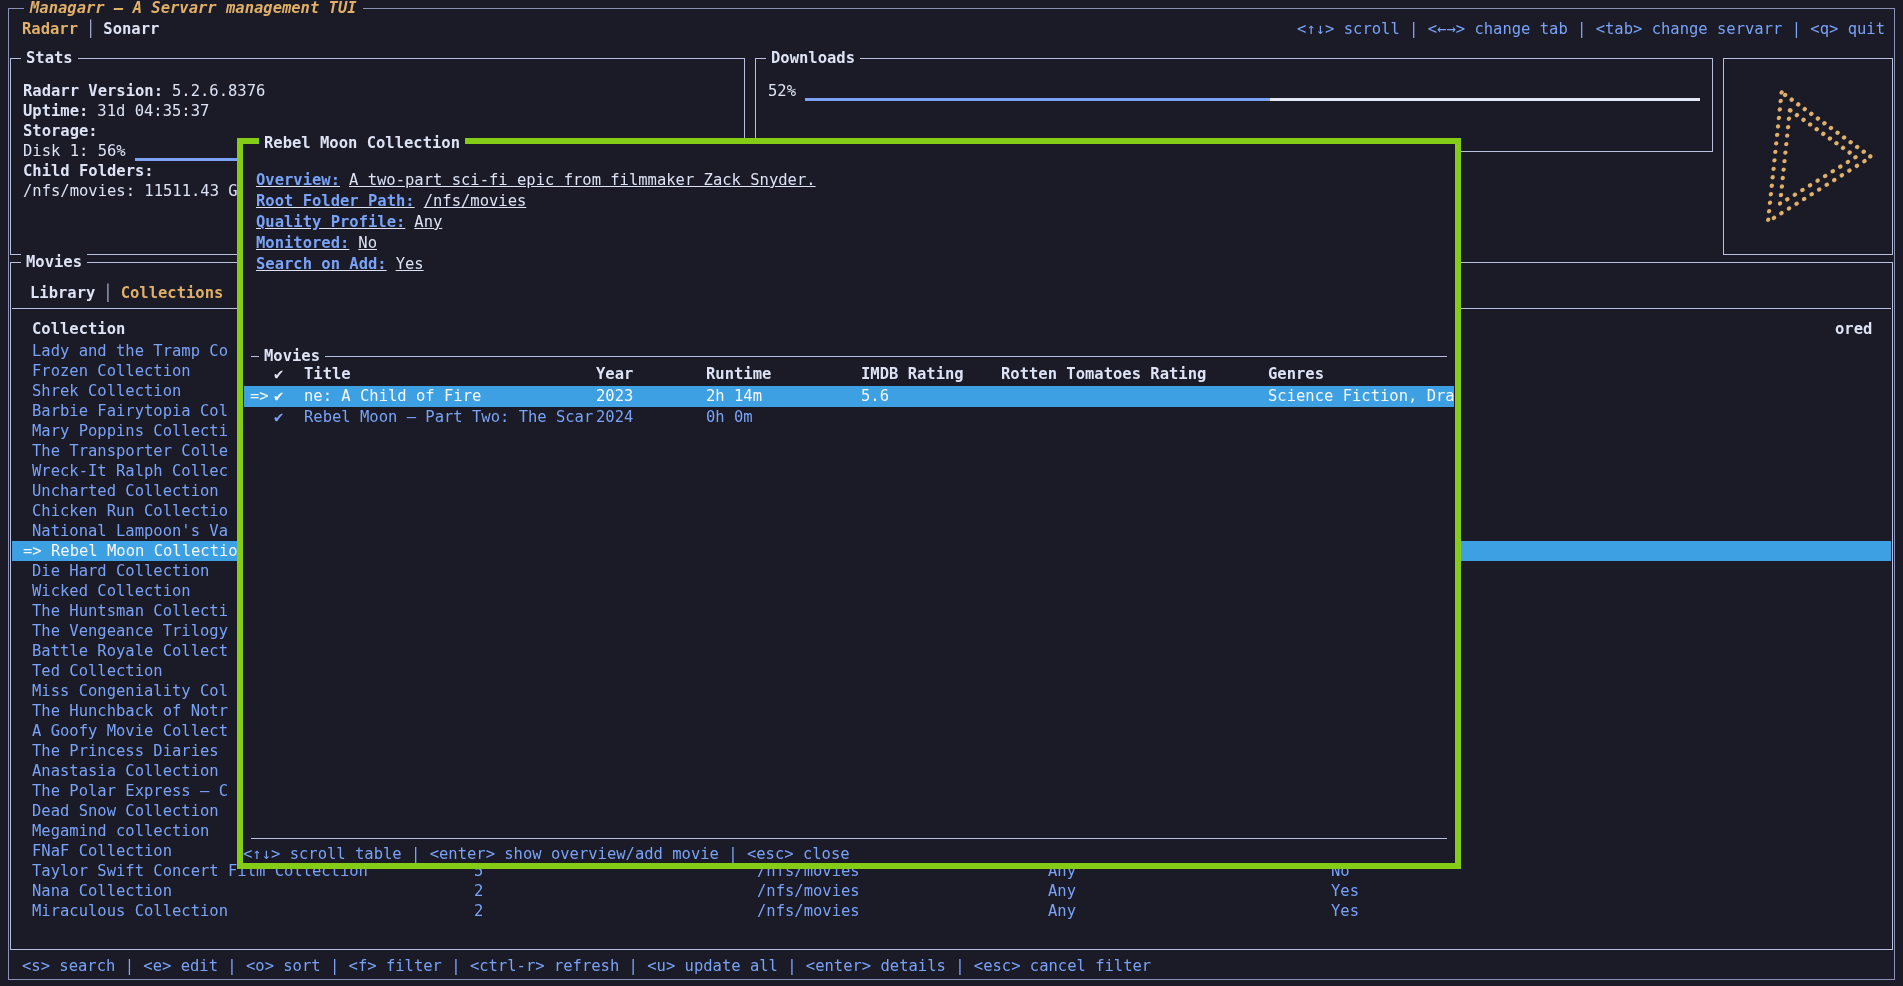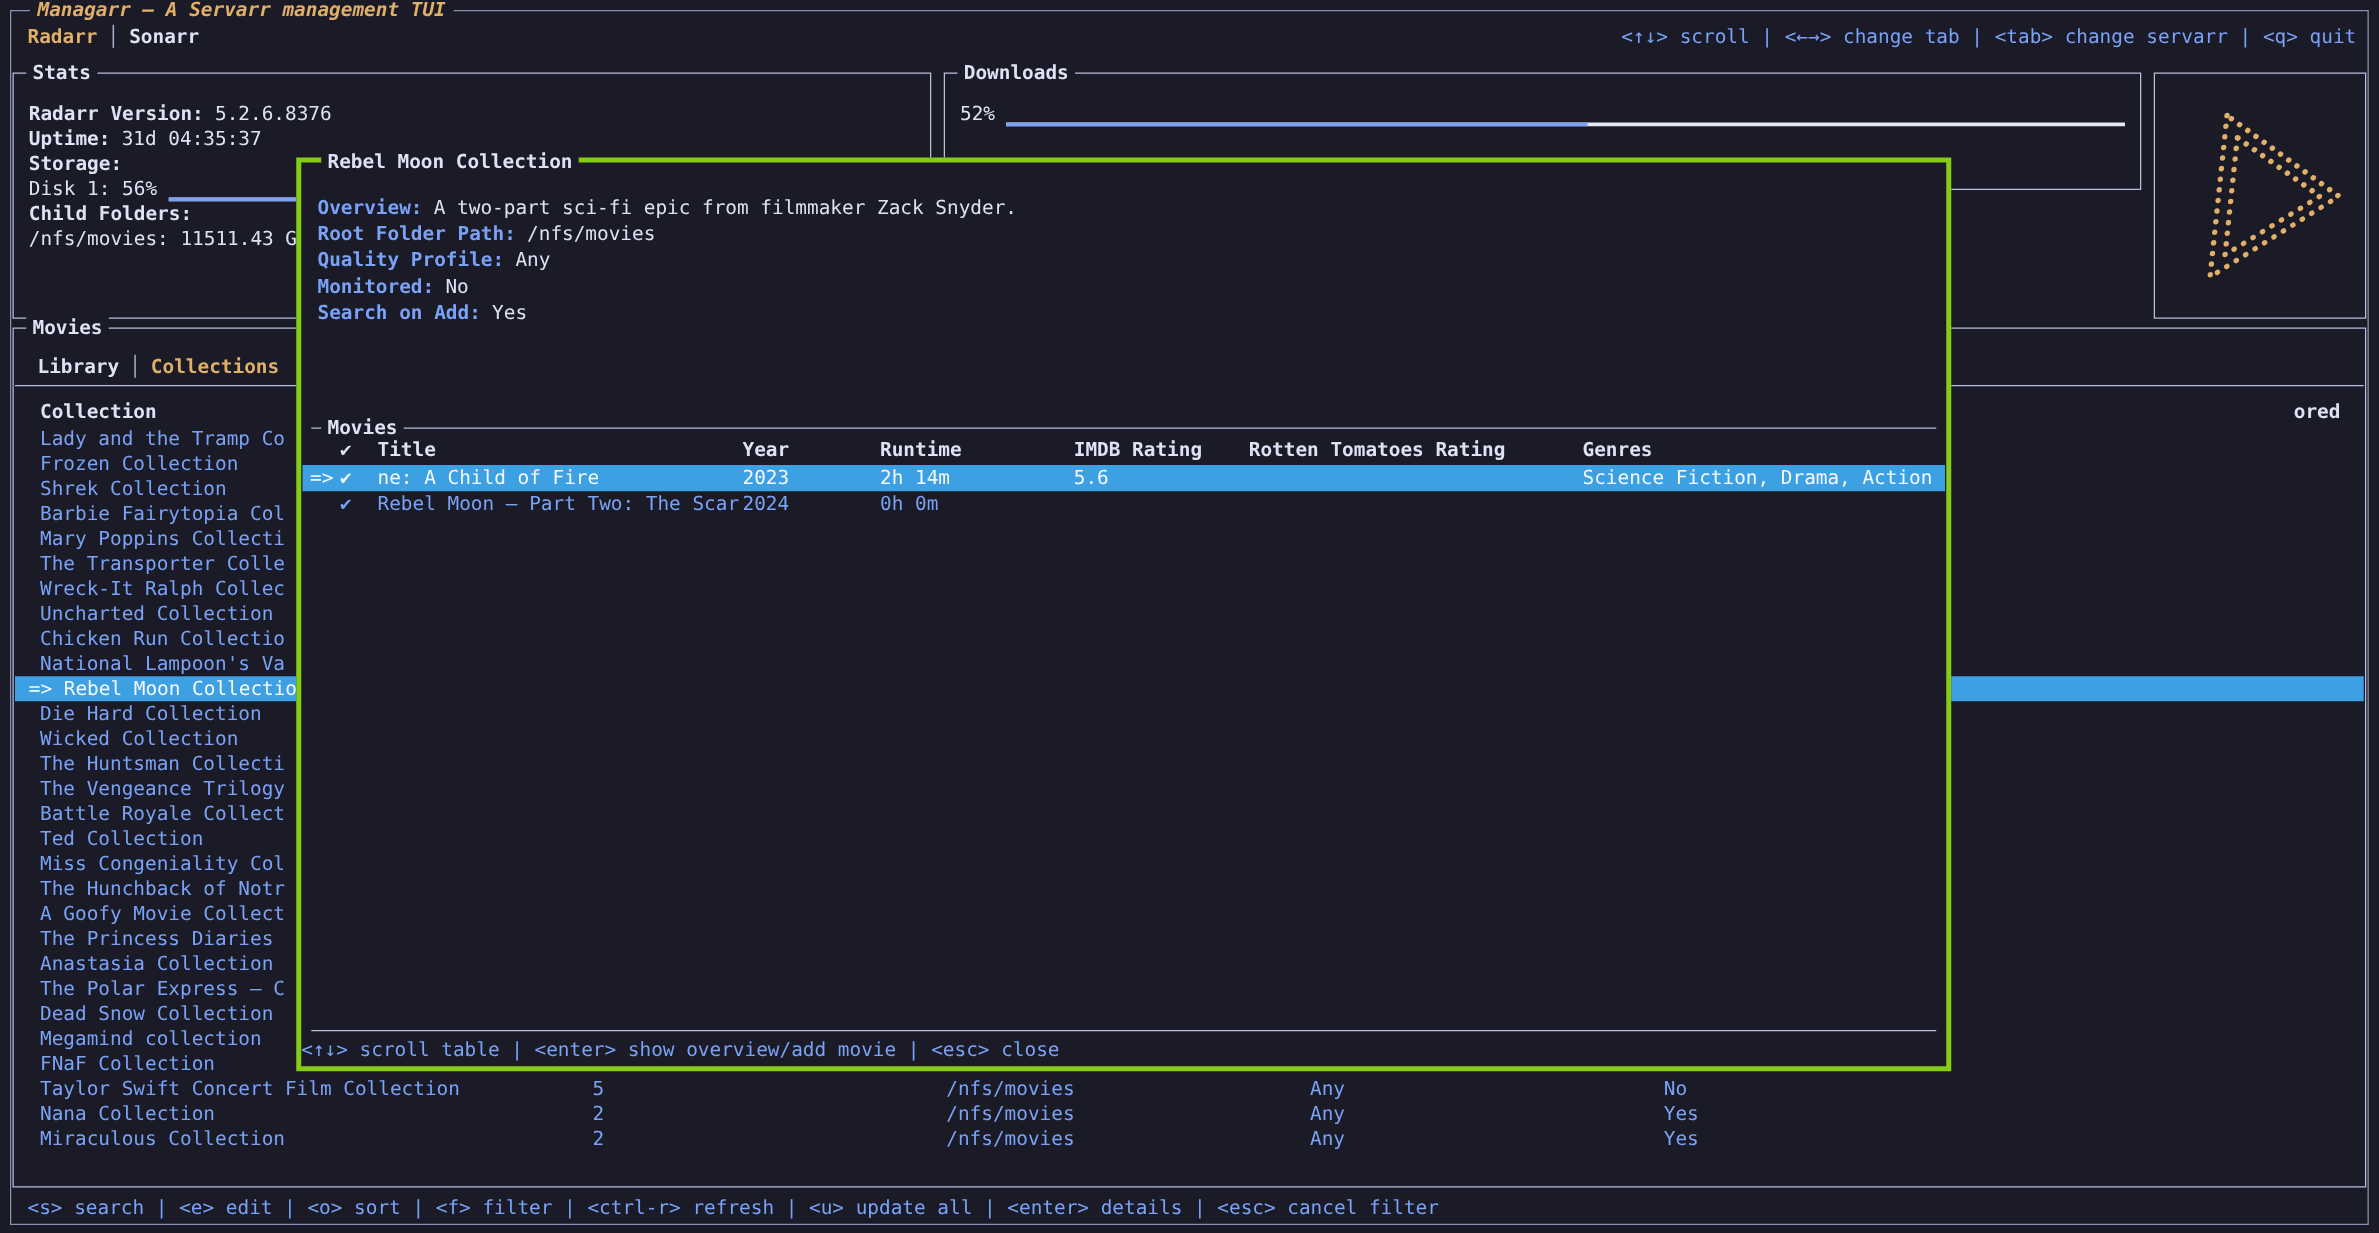--- a/index.html
+++ b/index.html
@@ -63,25 +63,25 @@
   .list-row.selected { background:var(--hl); color:#f6f8ff; }
   .cell { position:absolute; top:0; white-space:pre; }
   .cell.name { left:20px; }
   .cell.name.withprefix { left:11px; }
   .cell.movies { left:462px; }
   .cell.path { left:745px; }
   .cell.quality { left:1036px; }
   .cell.monitored { left:1319px; }
 
   
-  .modal { position:absolute; left:237px; top:126px; width:1324px; height:731px; background:var(--bg);
-           border:4px solid #84cc16; z-index:10; }
+  .modal { position:absolute; left:237px; top:138px; width:1224px; height:731px; background:var(--bg);
+           border:6px solid #84cc16; z-index:10; }
   .modal > .panel-title { top:-11px; left:16px; }
   .details { position:absolute; top:26px; left:13px; right:13px; }
-  .dline { height:21px; line-height:21px; display:flex; white-space:pre; }
+  .dline { height:21px; line-height:21px; display:flex; white-space:pre;text-decoration:underline; }
   .dlabel { color:var(--blue); font-weight:bold; margin-right:9px; }
   .dvalue { color:var(--fg); }
   .sub-rule { position:absolute; top:212px; left:8px; right:8px; border-top:1px solid var(--border); }
   .sub-rule .panel-title { top:-11px; left:8px; }
   .mhead, .mrow { display:grid; grid-template-columns:24px 30px 292px 110px 155px 140px 267px auto;
                   padding-left:6px; height:21px; line-height:21px; align-items:center; }
   .mhead span, .mrow span { overflow:hidden; white-space:pre; }
   .mhead { position:absolute; top:220px; left:1px; right:1px; font-weight:bold; color:var(--fg); }
   .mrows { position:absolute; top:242px; left:1px; right:1px; }
   .mrow { color:var(--blue); }

